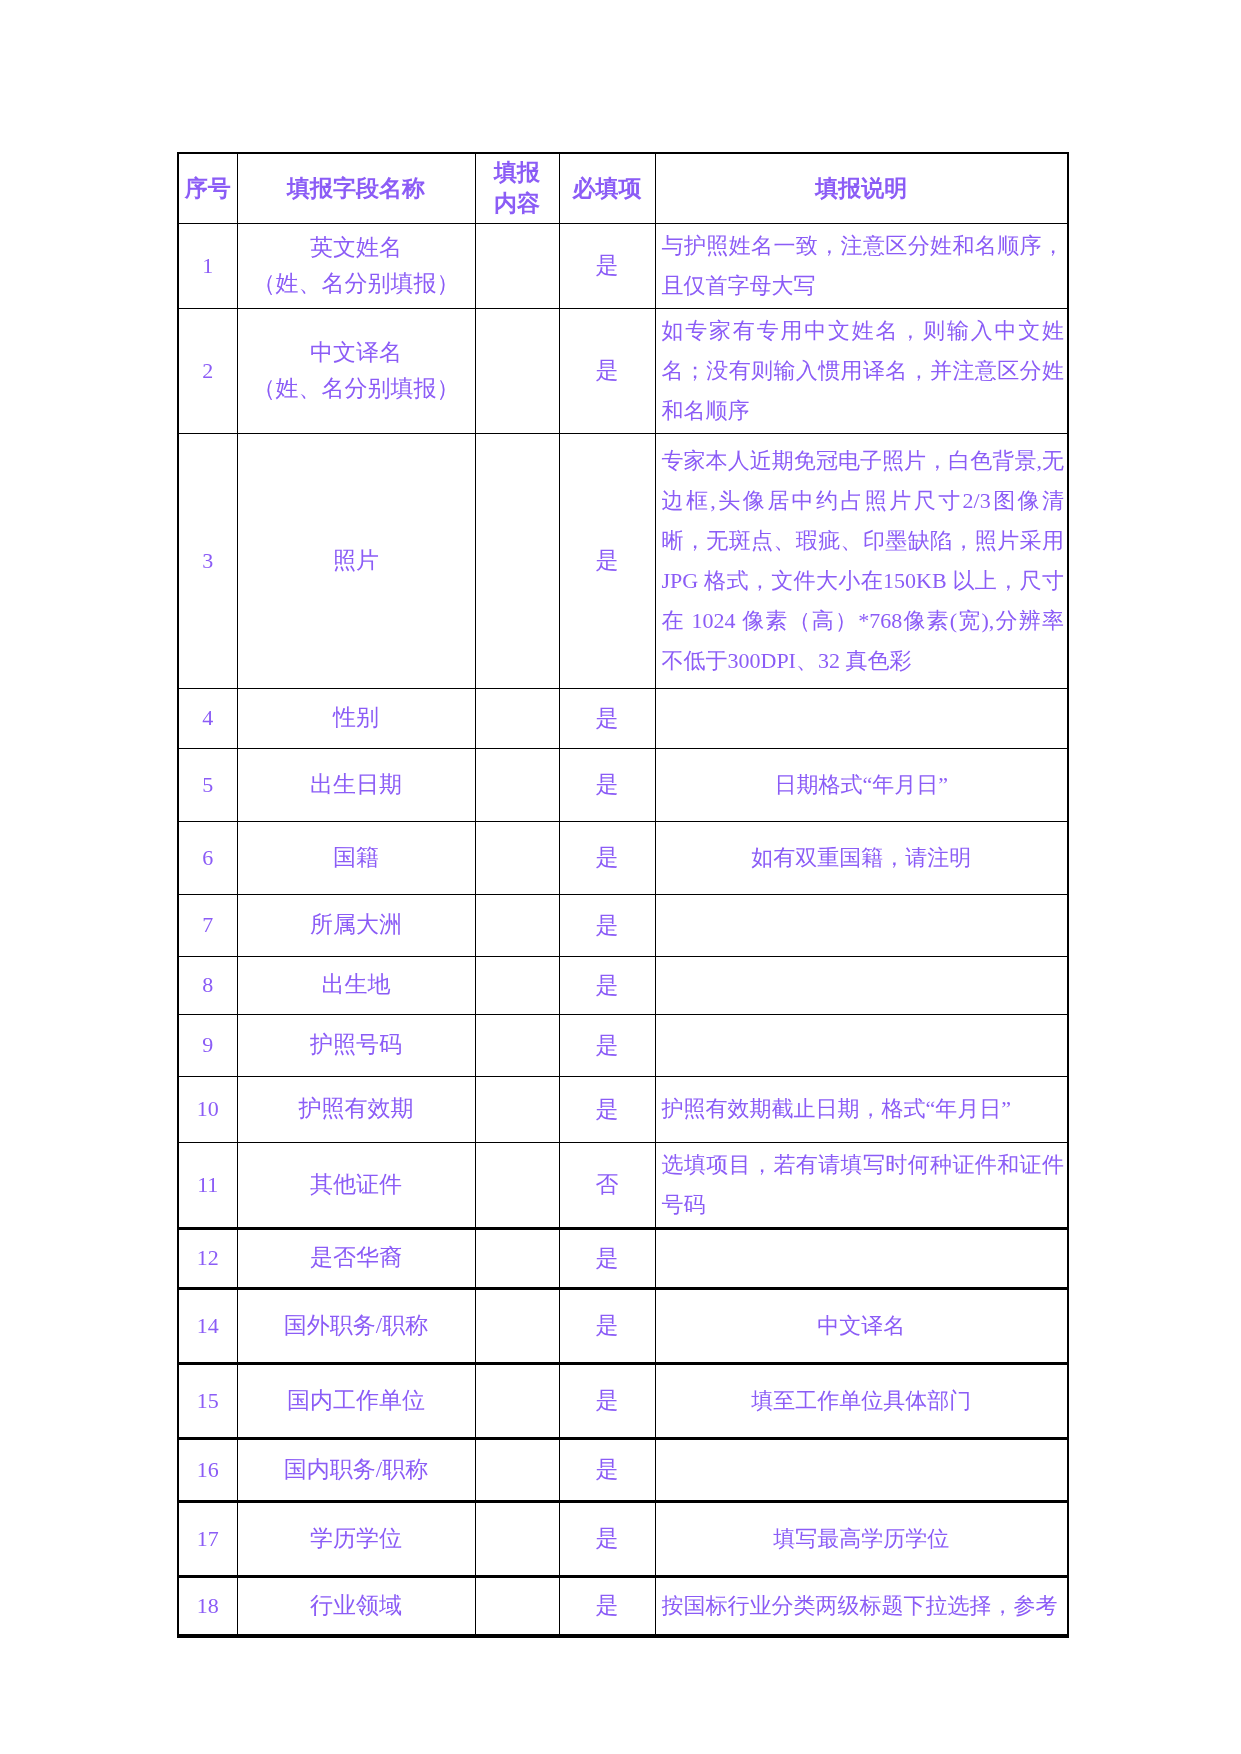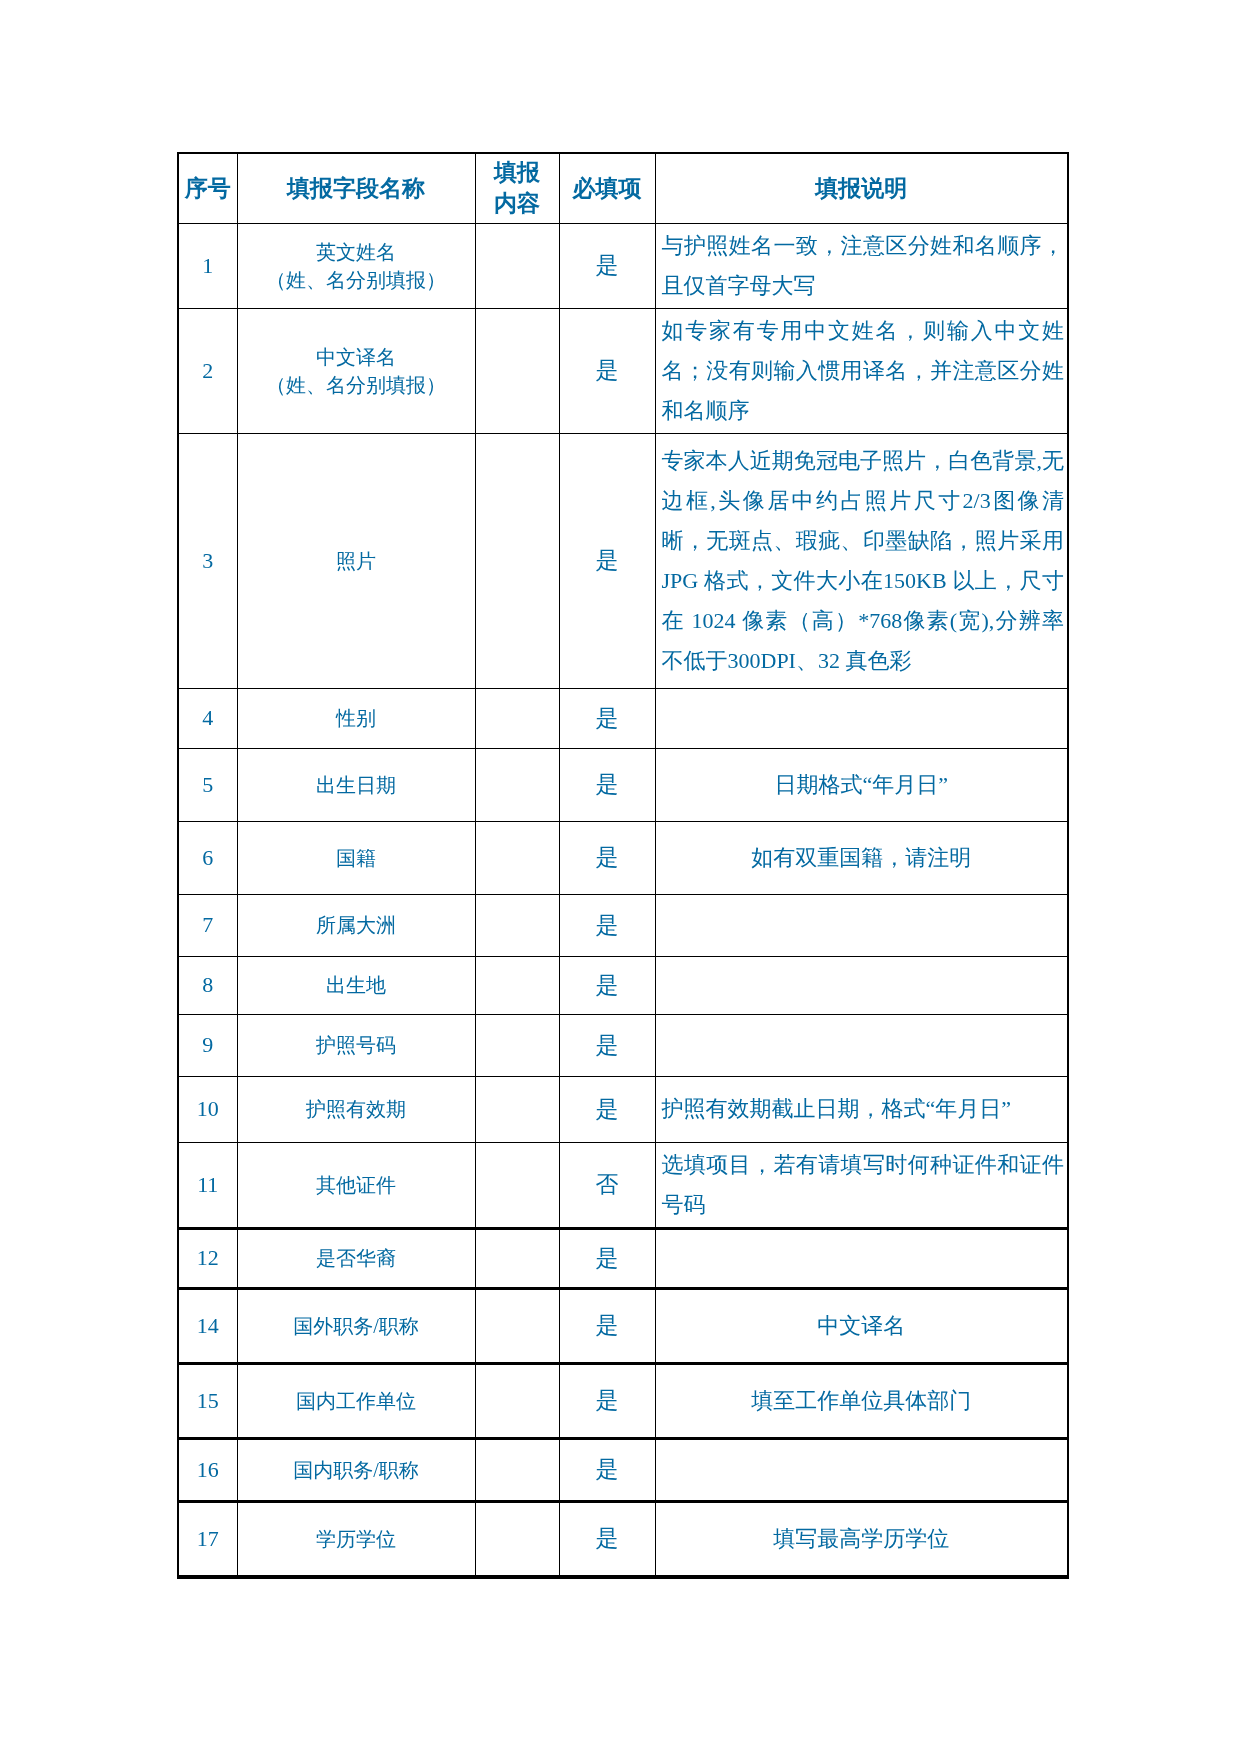--- a/index.html
+++ b/index.html
@@ -2,21 +2,21 @@
 <html><head>
 <meta charset="utf-8">
 <style>
   html,body { margin:0; padding:0; background:#e8e8e8; }
   .page {
     position:relative;
     width:1241px; height:1754px;
     margin:0 auto;
     background:#ffffff;
     font-family:"Liberation Serif","DejaVu Serif",serif;
-    color:#0369a1;
+    color:#8b5cf6;
     overflow:hidden;
   }
   table.fill-table {
     position:absolute;
     left:177px; top:152px;
     width:890px;
     border-collapse:collapse;
     table-layout:fixed;
     border:2px solid #000;
     border-bottom:4px solid #000;
@@ -30,21 +30,21 @@
   thead tr { height:70px; }
   th {
     font-family:"Liberation Sans","DejaVu Sans",sans-serif;
     font-weight:600;
     font-size:23px;
     text-align:center;
     line-height:31px;
     white-space:pre-line;
   }
   .c-no   { text-align:center; font-size:22px; }
-  .c-field{ text-align:center; font-size:20px; line-height:28px; white-space:pre-line; }
+  .c-field{ text-align:center; font-size:23px; line-height:36px; white-space:pre-line; }
   .c-content { }
   .c-req  { text-align:center; font-size:23px; }
   .c-note {
     font-size:22px;
     line-height:40px;
     padding:2px 3px 2px 6px;
     text-align:justify;
   }
   .c-note[data-align="center"] { text-align:center; padding:16px; }
 
@@ -202,15 +202,22 @@
         <td class="c-req">是</td>
         <td class="c-note"></td>
       </tr>
       <tr>
         <td class="c-no">17</td>
         <td class="c-field">学历学位</td>
         <td class="c-content"></td>
         <td class="c-req">是</td>
         <td class="c-note" data-align="center">填写最高学历学位</td>
       </tr>
+      <tr>
+        <td class="c-no">18</td>
+        <td class="c-field">行业领域</td>
+        <td class="c-content"></td>
+        <td class="c-req">是</td>
+        <td class="c-note" data-align="left">按国标行业分类两级标题下拉选择，参考</td>
+      </tr>
     </tbody>
   </table>
 </div>
 
 </body></html>

